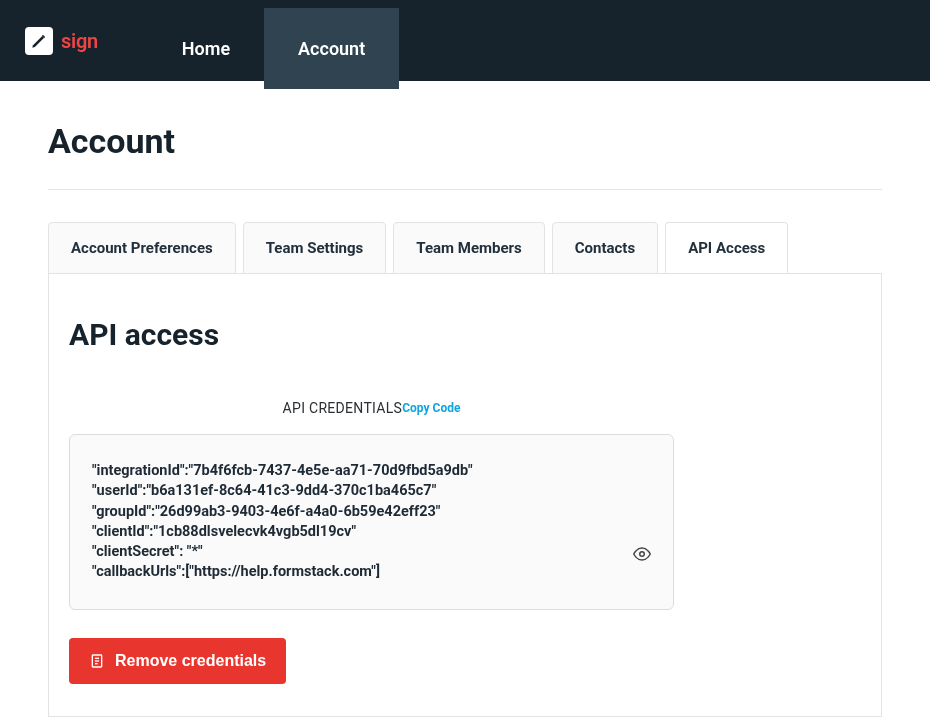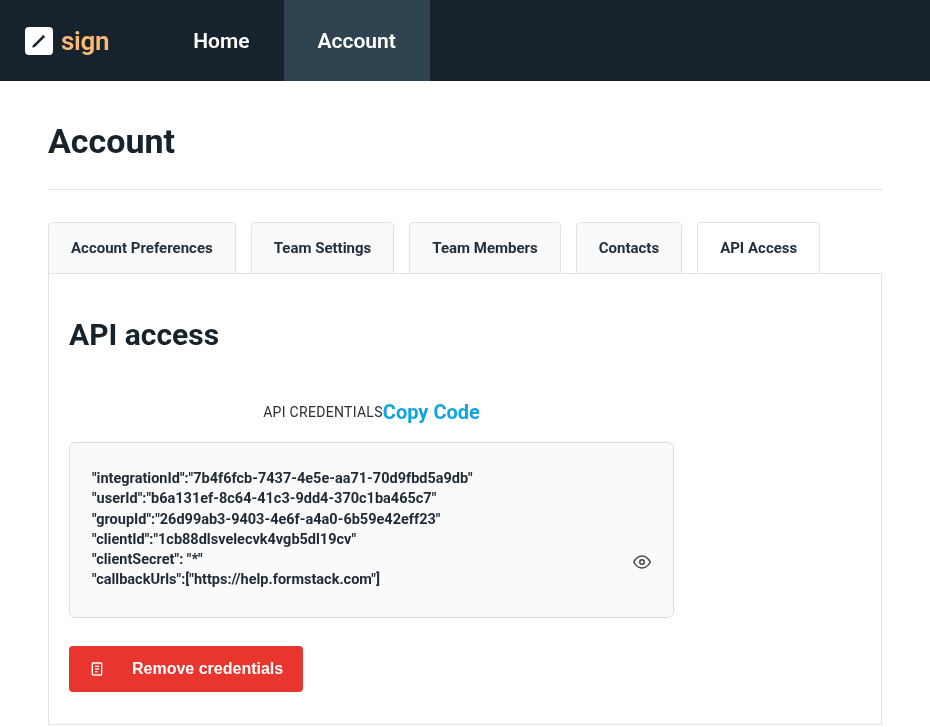--- a/index.html
+++ b/index.html
@@ -33,56 +33,57 @@
       display: flex;
       align-items: center;
       justify-content: center;
       transform: rotate(0deg);
     }
     .logo-mark svg {
       width: 18px;
       height: 18px;
     }
     .logo-text {
-      color: #fdba74;
-      font-size: 26px;
+      color: #ef4444;
+      font-size: 20px;
       font-weight: 600;
       letter-spacing: -0.3px;
     }
     .nav-items {
       display: flex;
       height: 100%;
     }
     .nav-item {
       color: #fff;
-      font-size: 21px;
+      font-size: 18px;
       font-weight: 600;
       display: flex;
       align-items: center;
       padding: 0 34px;
       cursor: pointer;
       height: 100%;
+      margin-top: 8px;
     }
     .nav-item.active {
       background: #2f4351;
     }
     .page-container {
       padding: 40px 48px 0 48px;
     }
     .page-title {
       font-size: 34px;
       font-weight: 700;
       color: #16222c;
       padding-bottom: 28px;
       border-bottom: 1px solid #e5e5e5;
       margin-bottom: 32px;
     }
     .tabs {
       display: flex;
-      gap: 15px;
+      gap: 7px;
     }
     .tab {
       border: 1px solid #e1e3e5;
       background: #fafafa;
       padding: 16px 22px;
       font-size: 15px;
       font-weight: 700;
       color: #21303c;
       cursor: pointer;
       border-radius: 4px 4px 0 0;
@@ -123,21 +124,21 @@
       width: 605px;
     }
     .credentials-label {
       font-size: 14px;
       font-weight: 400;
       color: #2a2f33;
       letter-spacing: 0.3px;
     }
     .copy-link {
       color: #0ea5e0;
-      font-size: 20px;
+      font-size: 12px;
       font-weight: 700;
       cursor: pointer;
     }
     .code-box {
       width: 605px;
       border: 1px solid #d9dde0;
       border-radius: 6px;
       background: #fafafa;
       padding: 26px 22px;
       position: relative;
@@ -160,21 +161,21 @@
     .remove-btn {
       background: #e8362f;
       color: #fff;
       border: none;
       border-radius: 4px;
       padding: 14px 20px;
       font-size: 16px;
       font-weight: 700;
       display: inline-flex;
       align-items: center;
-      gap: 27px;
+      gap: 10px;
       cursor: pointer;
     }
     .remove-btn-icon {
       width: 16px;
       height: 16px;
     }
   </style>
 </head>
 <body>
 

